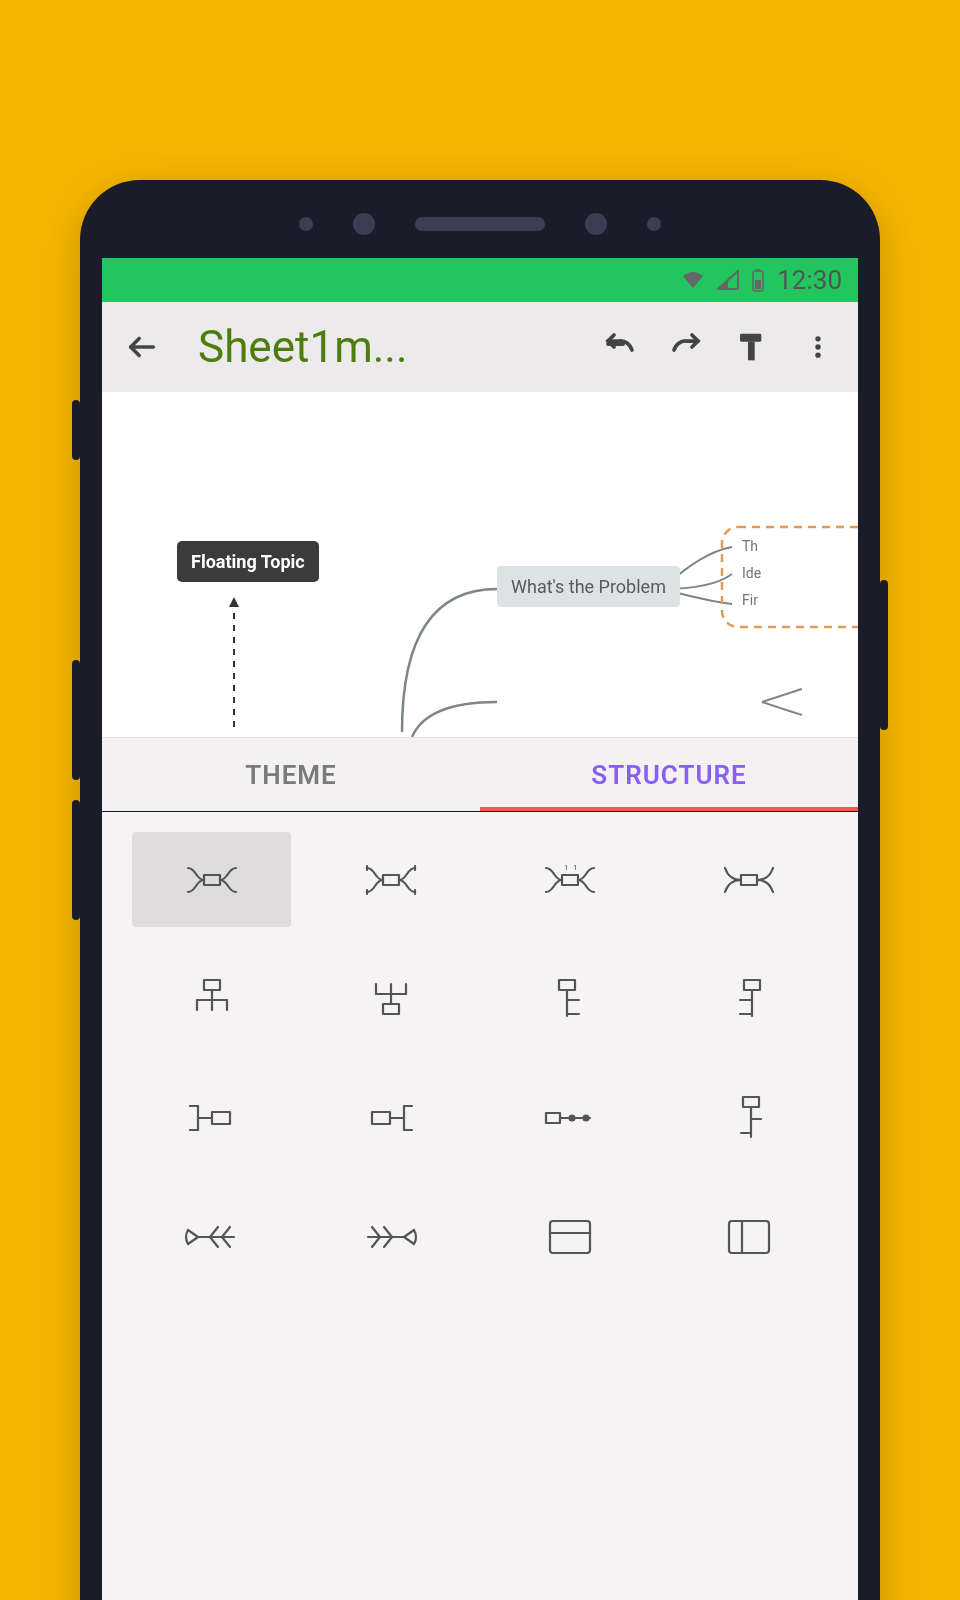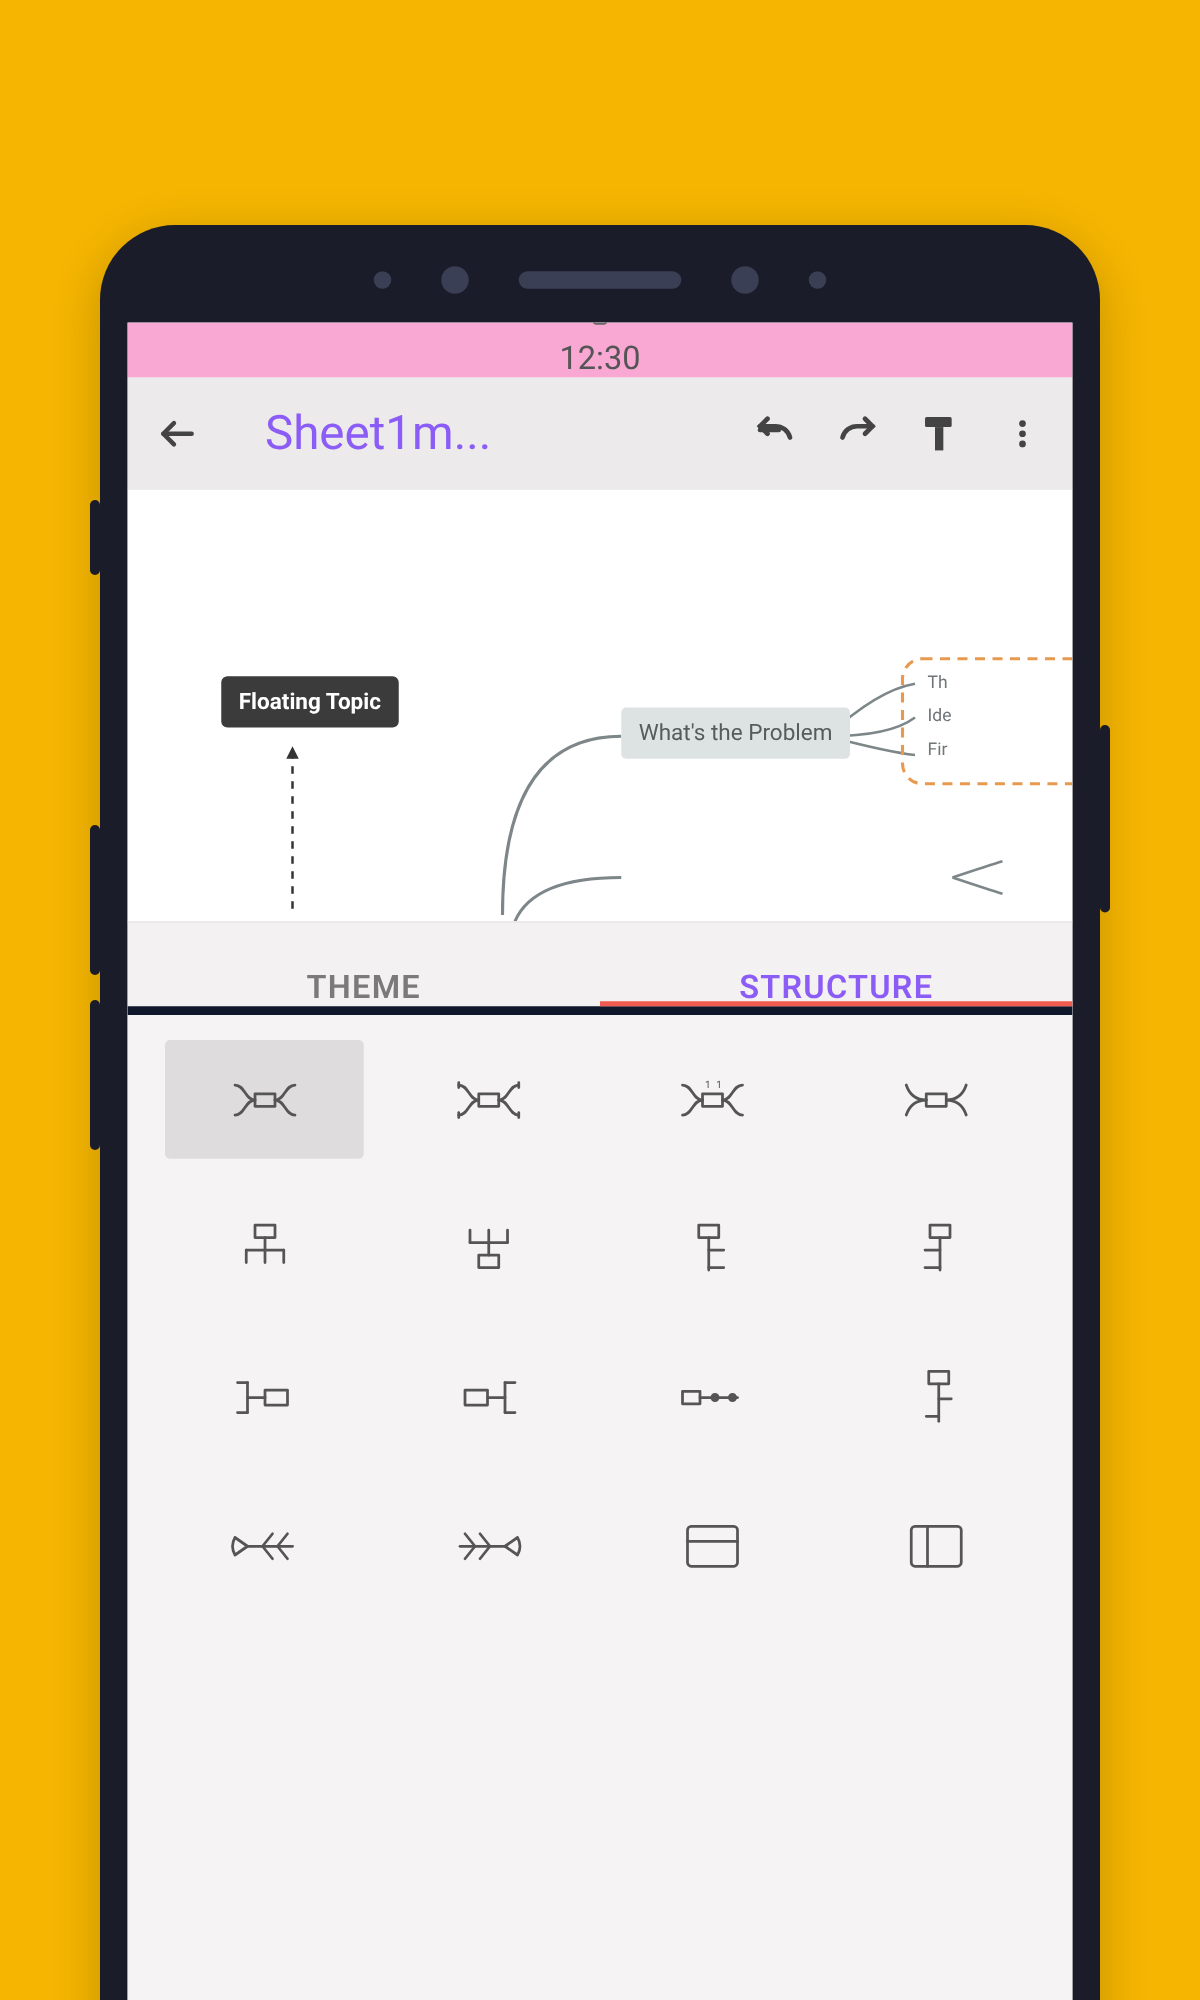--- a/index.html
+++ b/index.html
@@ -61,43 +61,42 @@
   }
 
   
   .status {
     height: 44px;
     display: flex;
     align-items: center;
     justify-content: flex-end;
     padding: 0 16px;
     gap: 12px;
-    background: #f9a8d4;
+    background: #22c55e;
     color: #555;
     font-size: 26px;
-    flex-direction: column;
   }
   .status svg { display:block; }
   .status .clock { font-variant-numeric: tabular-nums; }
 
   
   .toolbar {
     height: 90px;
     display: flex;
     align-items: center;
     padding: 0 20px;
     gap: 26px;
     background: #eceaea;
     color: #5a5a5a;
   }
   .toolbar .title {
-    font-size: 38px;
-    color: #8b5cf6;
+    font-size: 44px;
+    color: #4d7c0f;
     flex: 0 0 auto;
-    margin-left: 24px;
+    margin-left: 10px;
   }
   .toolbar .spacer { flex: 1; }
   .ticon { width: 40px; height: 40px; display:flex; align-items:center; justify-content:center; }
 
   
   .canvas {
     background: #fff;
     height: 345px;
     position: relative;
     overflow: hidden;
@@ -127,22 +126,21 @@
     white-space: nowrap;
   }
   .canvas svg.lines { position:absolute; inset:0; width:100%; height:100%; }
 
   
   .tabs {
     display: flex;
     height: 75px;
     background: #f3f1f1;
     border-top: 1px solid #e2e0e0;
-    border-bottom: 7px solid #0f172a;
-    align-items: flex-end;
+    border-bottom: 1px solid #0f172a;
   }
   .tab {
     flex: 1;
     display: flex;
     align-items: center;
     justify-content: center;
     font-size: 26px;
     font-weight: 600;
     letter-spacing: 1px;
     color: #7a7a7a;

